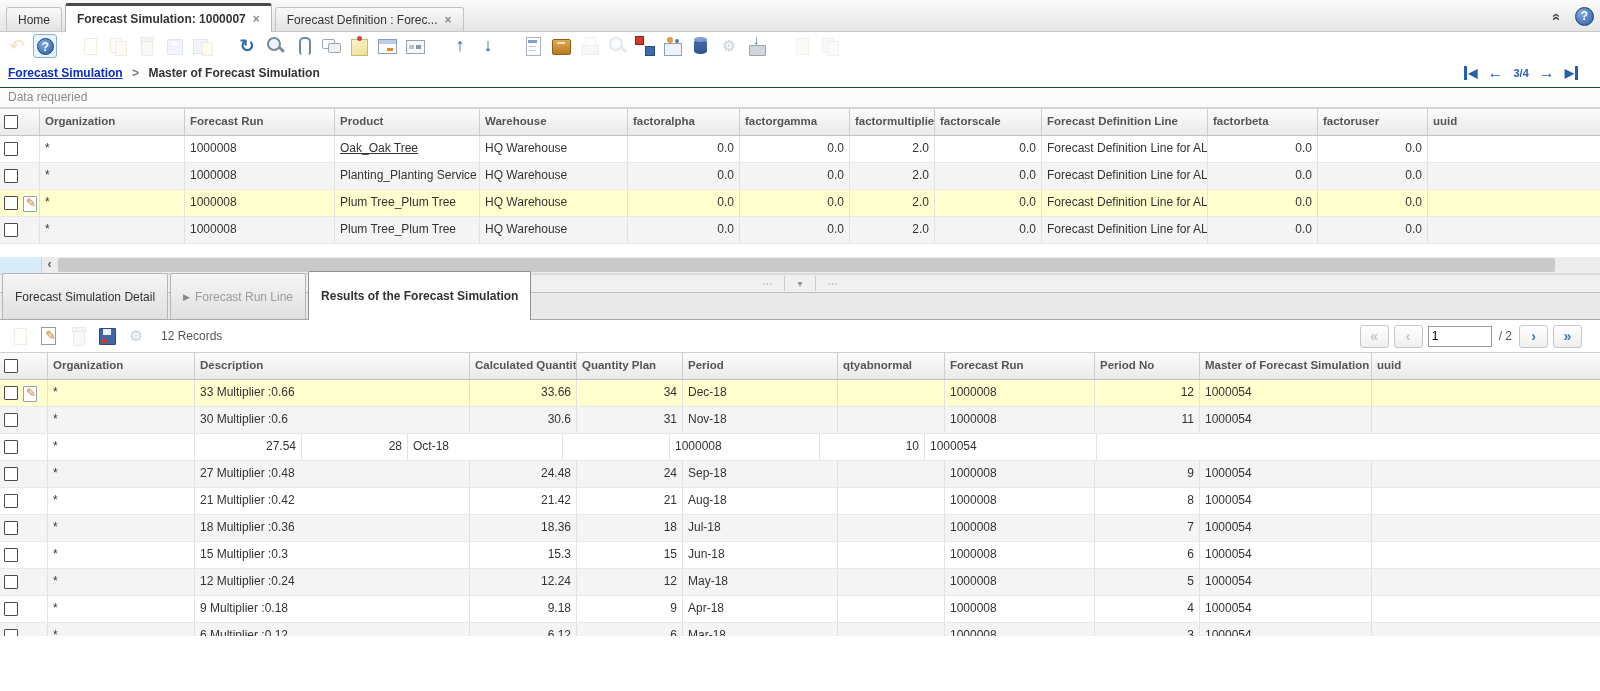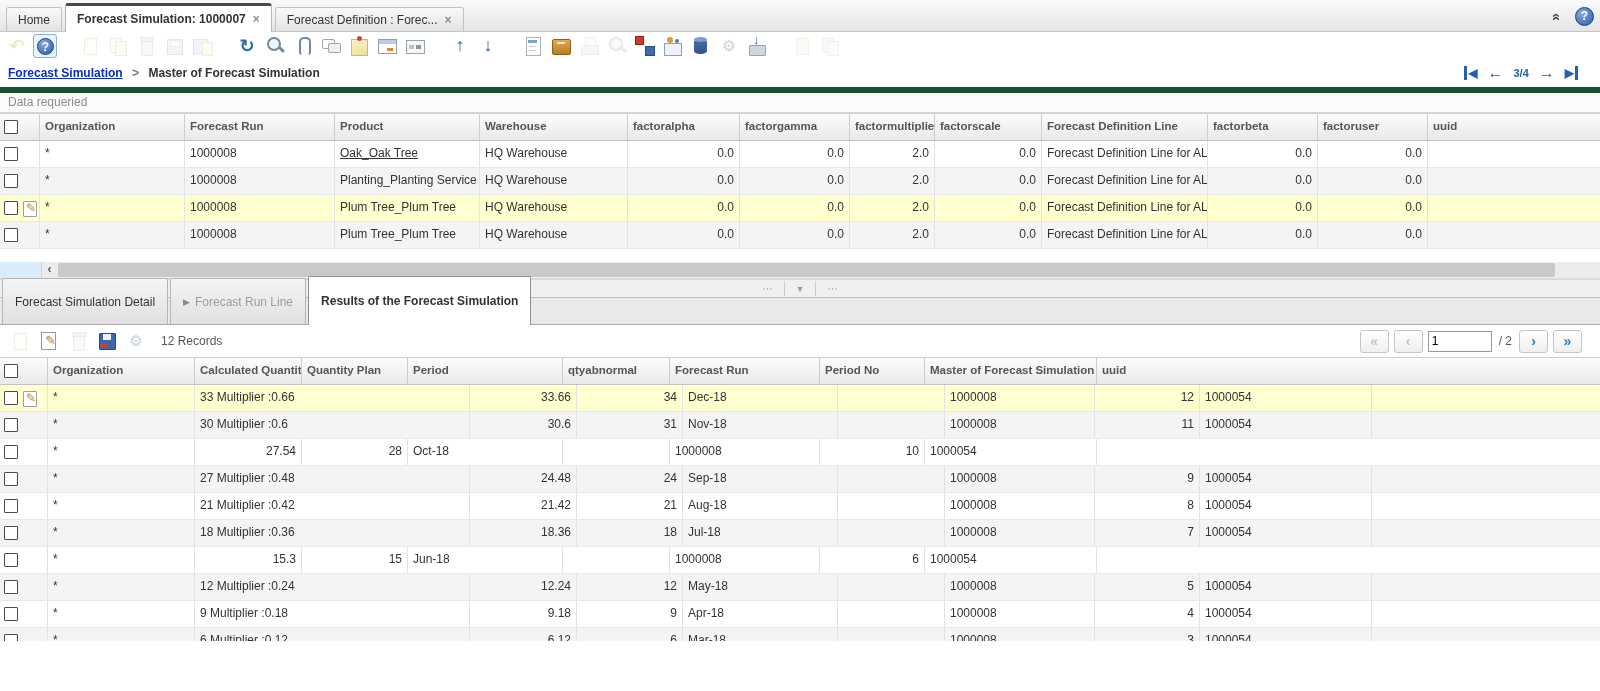--- a/index.html
+++ b/index.html
@@ -65,21 +65,21 @@
   .tb-database::after{content:"";position:absolute;left:5px;top:3px;width:13px;height:5px;border-radius:50%;background:#7d9cd0;}
   .tb-export::before{content:"";position:absolute;left:4px;top:11px;width:15px;height:9px;background:#cfd6de;border:1px solid #99a3ad;border-radius:1px;}
   .tb-export::after{content:"↓";position:absolute;left:8px;top:-2px;font-size:13px;font-weight:bold;color:#2d68b2;}
   .tb-file::before{content:"";position:absolute;left:6px;top:4px;width:11px;height:15px;background:#f3f5e9;border:1px solid #dadfc6;}
   .tb-edit-record::before{content:"";position:absolute;left:4px;top:3px;width:13px;height:16px;background:#fff;border:1px solid #8d9aab;}
   .tb-edit-record::after{content:"✎";position:absolute;left:8px;top:4px;font-size:13px;color:#bd7a28;}
   .tb-save-record::before{content:"";position:absolute;left:4px;top:4px;width:15px;height:15px;background:#3d67a8;border:1px solid #2a4a7e;border-radius:1px;}
   .tb-save-record::after{content:"";position:absolute;left:8px;top:5px;width:8px;height:6px;background:#edf1f7;box-shadow:-3px 9px 0 -1px #d23c2c;}
 
   
-  .crumb-row{height:28px;display:flex;align-items:center;padding:0 8px;background:#fff;border-bottom:6px solid #14532d;}
+  .crumb-row{height:28px;display:flex;align-items:center;padding:0 8px;background:#fff;border-bottom:1px solid #14532d;}
   .crumb a{color:#0b2ec5;text-decoration:underline;font-weight:bold;cursor:pointer;}
   .crumb .sep{color:#777;font-weight:bold;margin:0 6px;}
   .crumb b{color:#333;}
   .recnav{margin-left:auto;display:flex;align-items:center;gap:10px;color:#2461ad;padding-right:14px;}
   .rn{cursor:pointer;font-weight:bold;}
   .rn-first{border-left:3px solid #2461ad;padding-left:1px;font-size:12px;}
   .rn-last{border-right:3px solid #2461ad;padding-right:1px;font-size:12px;}
   .rn-prev,.rn-next{font-size:16px;}
   .rn-pos{font-size:11px;font-weight:bold;}
   .statusbar{height:19px;line-height:19px;background:#fbfbfb;color:#8a8a8a;padding-left:8px;border-bottom:1px solid #d6d6d6;}
@@ -345,20 +345,21 @@
       <span class="pg-btn">»</span>
     </span>
   </div>
 
   <div class="gridwrap gw-detail" id="detailGrid">
       <div class="g-row g-header">
         <div class="g-selcell" style="width: 48px;">
           <span class="cb"></span>
         </div>
         <div class="g-cell" style="width: 147px;">Organization</div>
+        <div class="g-cell" style="width: 275px;">Description</div>
         <div class="g-cell" style="width: 107px;">Calculated Quantity</div>
         <div class="g-cell" style="width: 106px;">Quantity Plan</div>
         <div class="g-cell" style="width: 155px;">Period</div>
         <div class="g-cell" style="width: 107px;">qtyabnormal</div>
         <div class="g-cell" style="width: 150px;">Forecast Run</div>
         <div class="g-cell" style="width: 105px;">Period No</div>
         <div class="g-cell" style="width: 172px;">Master of Forecast Simulation</div>
         <div class="g-cell grow">uuid</div>
       </div>
       <div class="g-row selrow">
@@ -449,20 +450,21 @@
         <div class="g-cell" style="width: 150px;">1000008</div>
         <div class="g-cell right" style="width: 105px;">7</div>
         <div class="g-cell" style="width: 172px;">1000054</div>
         <div class="g-cell grow"></div>
       </div>
       <div class="g-row">
         <div class="g-selcell" style="width: 48px;">
           <span class="cb"></span>
         </div>
         <div class="g-cell" style="width: 147px;">*</div>
+        <div class="g-cell" style="width: 275px;">15 Multiplier :0.3</div>
         <div class="g-cell right" style="width: 107px;">15.3</div>
         <div class="g-cell right" style="width: 106px;">15</div>
         <div class="g-cell" style="width: 155px;">Jun-18</div>
         <div class="g-cell" style="width: 107px;"></div>
         <div class="g-cell" style="width: 150px;">1000008</div>
         <div class="g-cell right" style="width: 105px;">6</div>
         <div class="g-cell" style="width: 172px;">1000054</div>
         <div class="g-cell grow"></div>
       </div>
       <div class="g-row alt">

